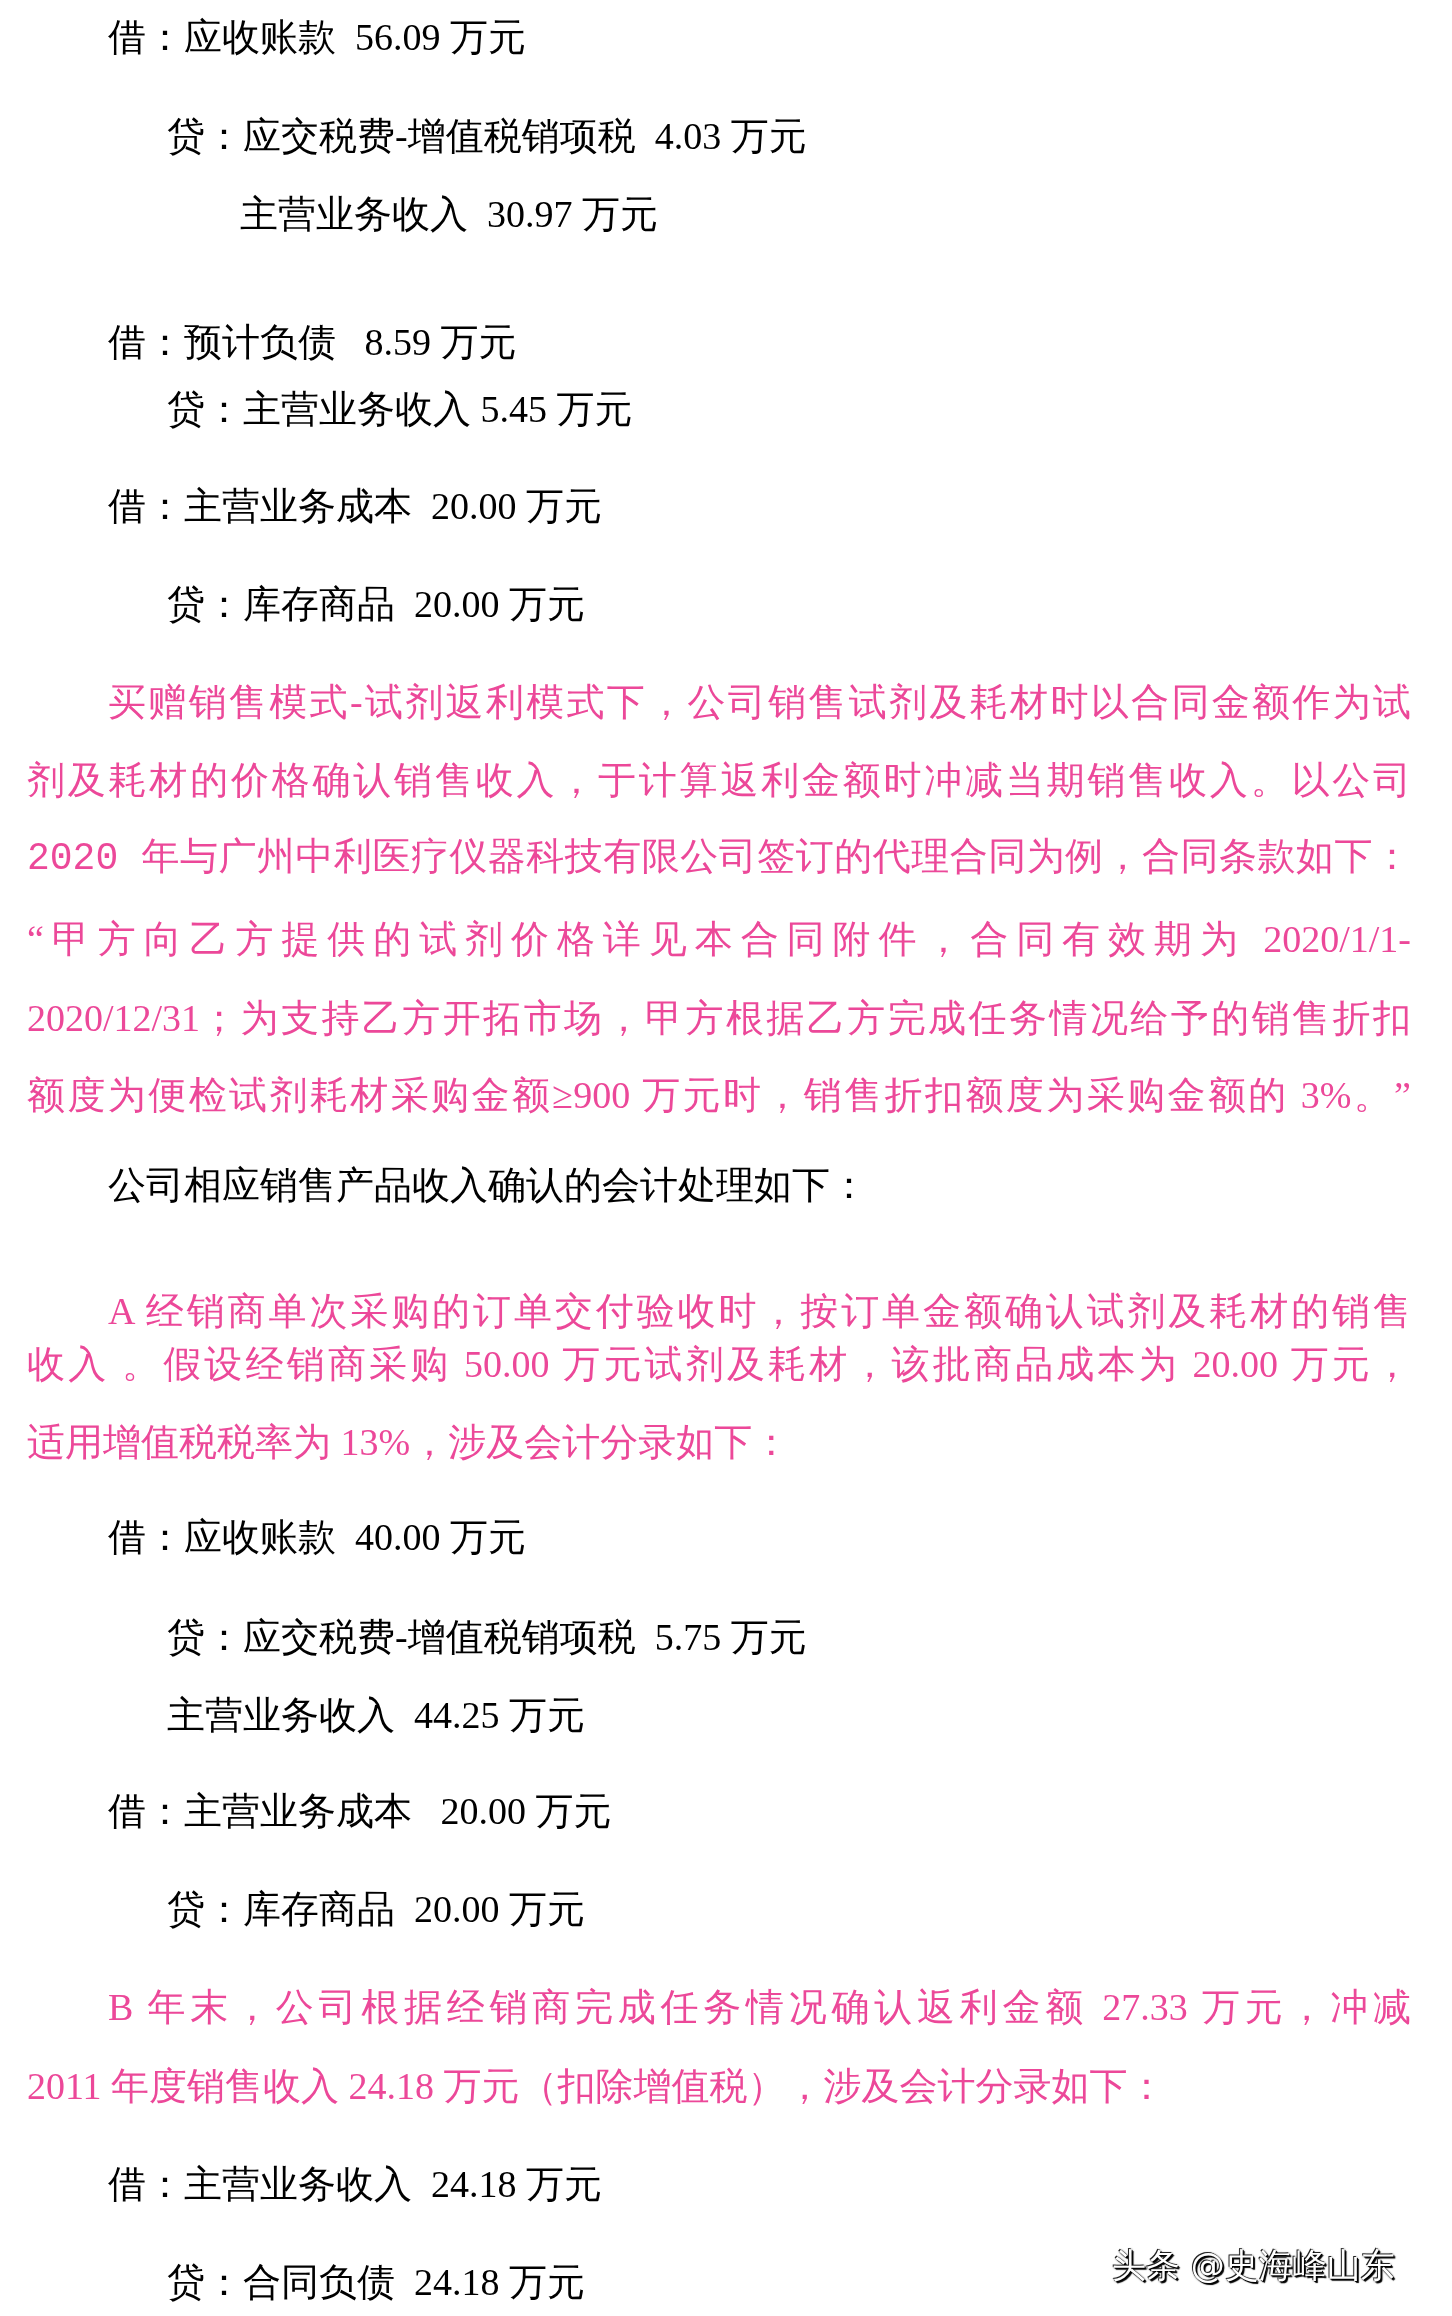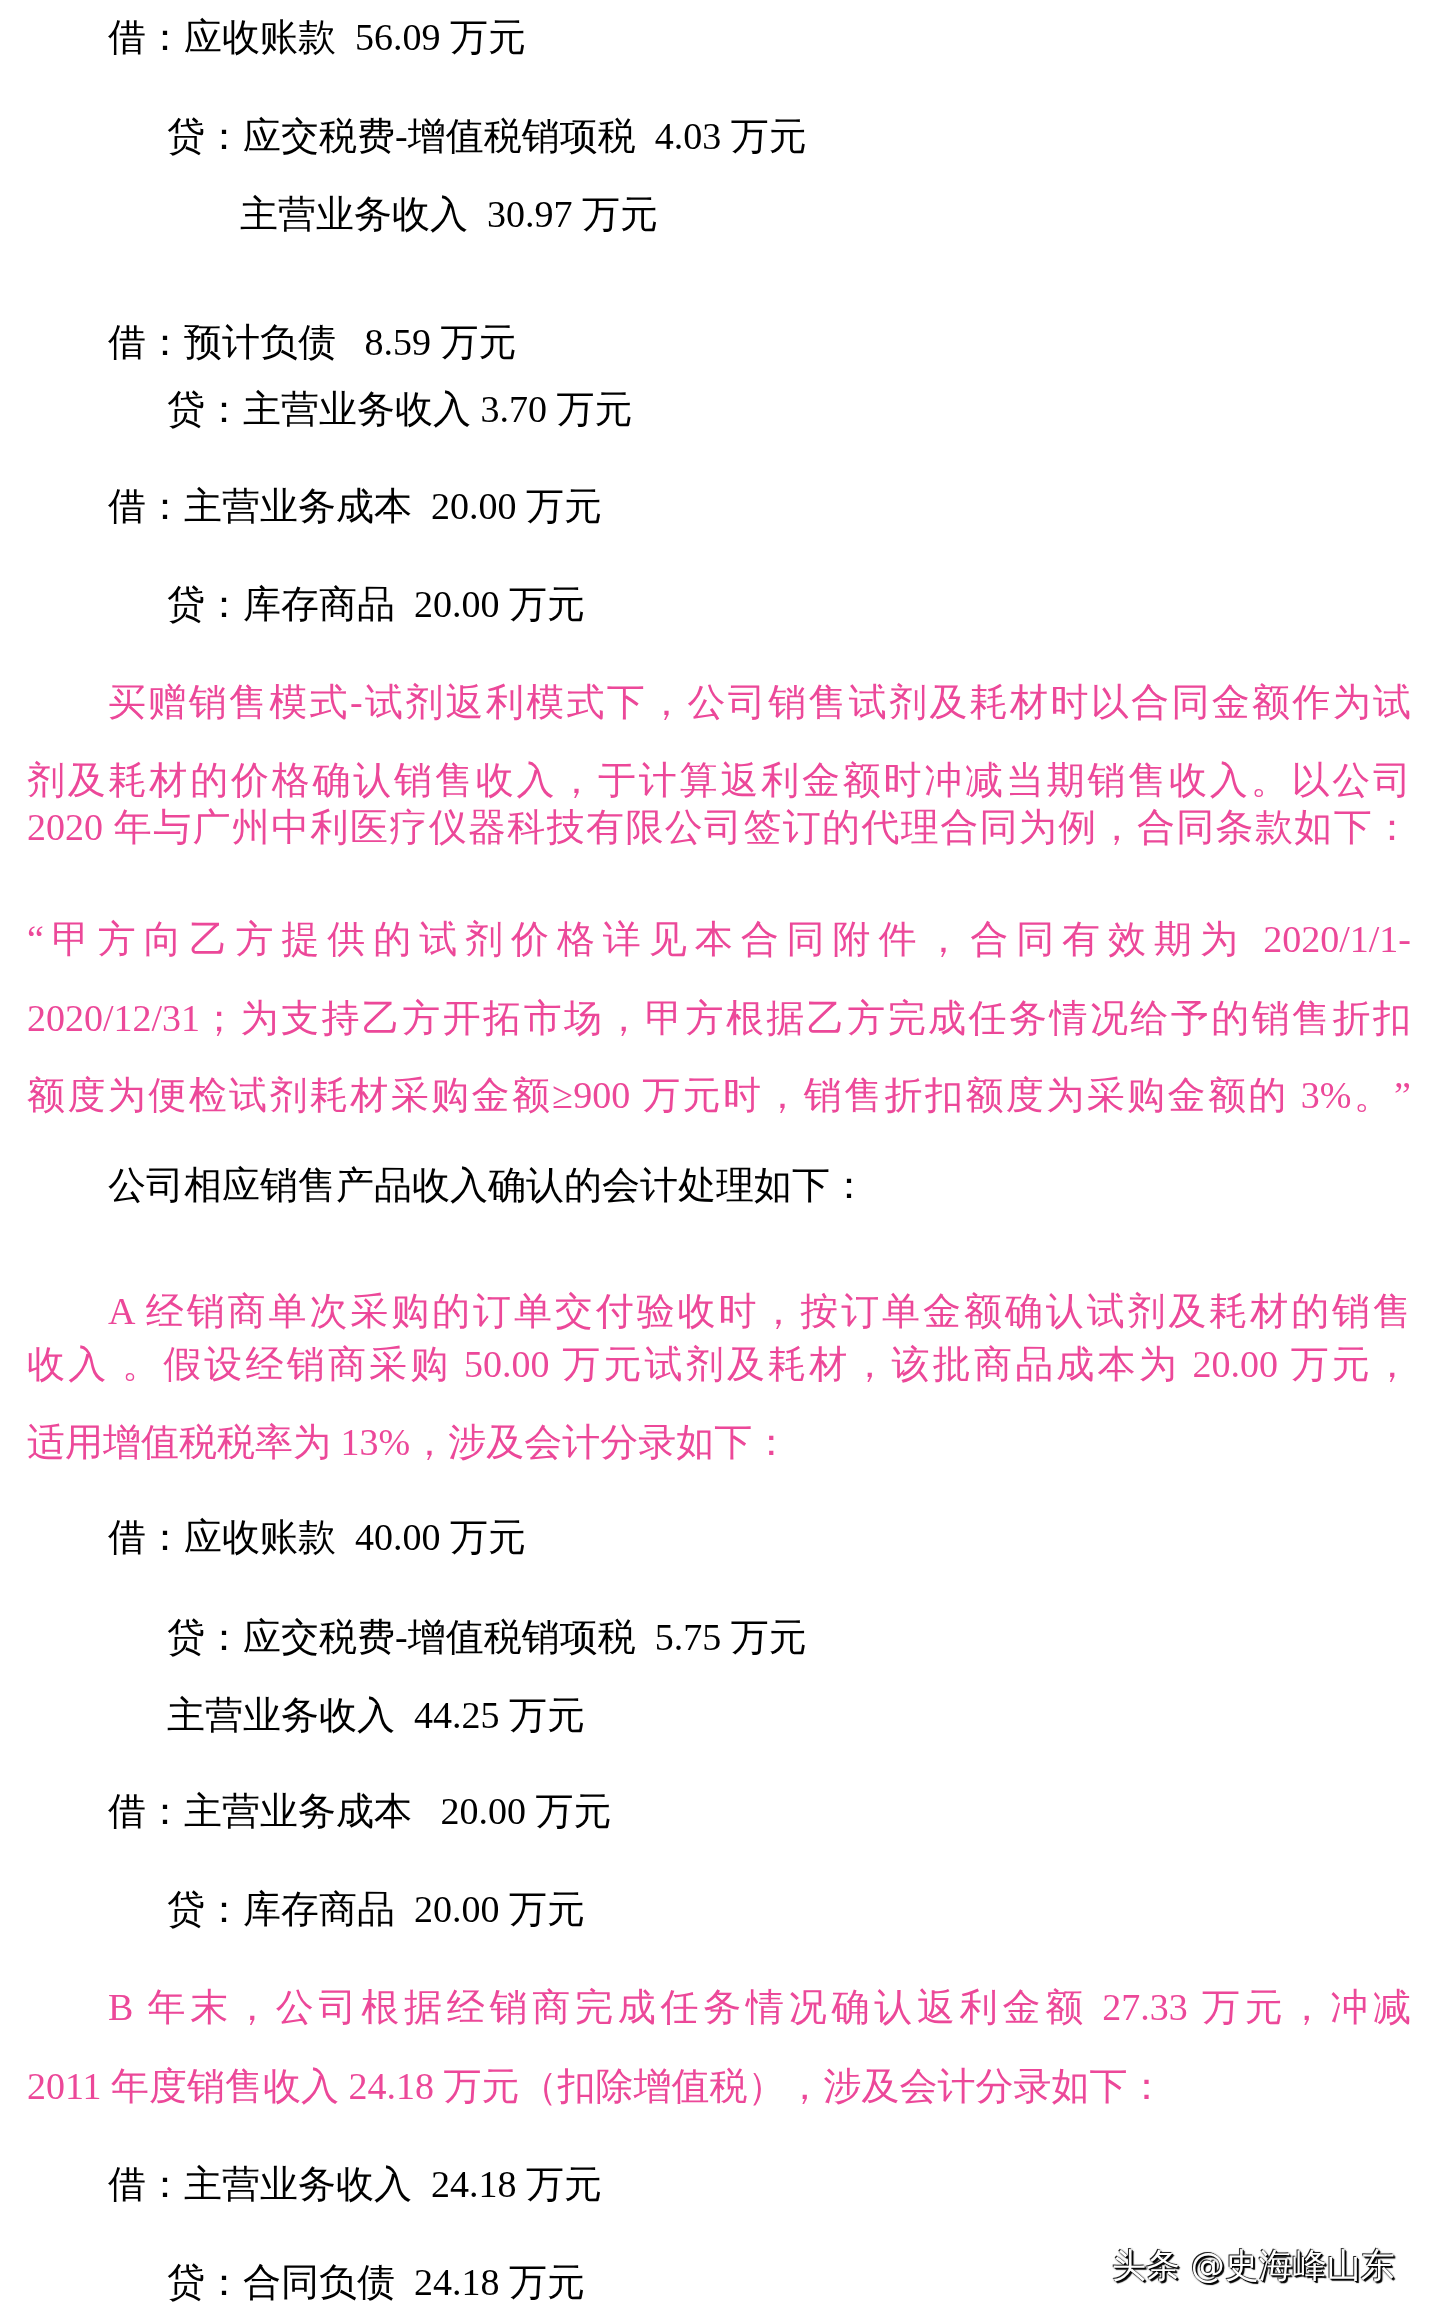--- a/index.html
+++ b/index.html
@@ -14,28 +14,28 @@
                font-size: 34px; line-height: 42px; color: #ffffff; white-space: nowrap;
                text-shadow: 1px 1px 0 #000, -1px -1px 0 #222, 2px 2px 1px #000, 0 0 2px #000; }
 </style>
 </head>
 <body>
 
 <div class="line" style="left:108px; top:14px;">借：应收账款  56.09 万元</div>
 <div class="line" style="left:167px; top:113px;">贷：应交税费-增值税销项税  4.03 万元</div>
 <div class="line" style="left:240px; top:191px;">主营业务收入  30.97 万元</div>
 <div class="line" style="left:108px; top:288px;margin-top:31px;">借：预计负债   8.59 万元</div>
-<div class="line" style="left:167px; top:386px;">贷：主营业务收入 3.70 万元</div>
+<div class="line" style="left:167px; top:386px;">贷：主营业务收入 5.45 万元</div>
 <div class="line" style="left:108px; top:483px;">借：主营业务成本  20.00 万元</div>
 <div class="line" style="left:167px; top:581px;">贷：库存商品  20.00 万元</div>
 
 <div>
   <div class="just indent" style="top:679px;">买赠销售模式-试剂返利模式下，公司销售试剂及耗材时以合同金额作为试</div>
   <div class="just" style="top:757px;">剂及耗材的价格确认销售收入，于计算返利金额时冲减当期销售收入。以公司</div>
-  <div class="just" style="top:804px;">2020 年与广州中利医疗仪器科技有限公司签订的代理合同为例，合同条款如下：</div>
+  <div class="just" style="top:836px;font-family:Liberation Mono, monospace;">2020 年与广州中利医疗仪器科技有限公司签订的代理合同为例，合同条款如下：</div>
   <div class="just" style="top:916px;">“甲方向乙方提供的试剂价格详见本合同附件，合同有效期为 2020/1/1-</div>
   <div class="just" style="top:995px;">2020/12/31；为支持乙方开拓市场，甲方根据乙方完成任务情况给予的销售折扣</div>
   <div class="just" style="top:1072px;">额度为便检试剂耗材采购金额≥900 万元时，销售折扣额度为采购金额的 3%。”</div>
 </div>
 
 <div class="line" style="left:108px; top:1162px;">公司相应销售产品收入确认的会计处理如下：</div>
 
 <div>
   <div class="just indent" style="top:1288px;">A 经销商单次采购的订单交付验收时，按订单金额确认试剂及耗材的销售</div>
   <div class="just" style="top:1341px;">收入 。假设经销商采购 50.00 万元试剂及耗材，该批商品成本为 20.00 万元，</div>

